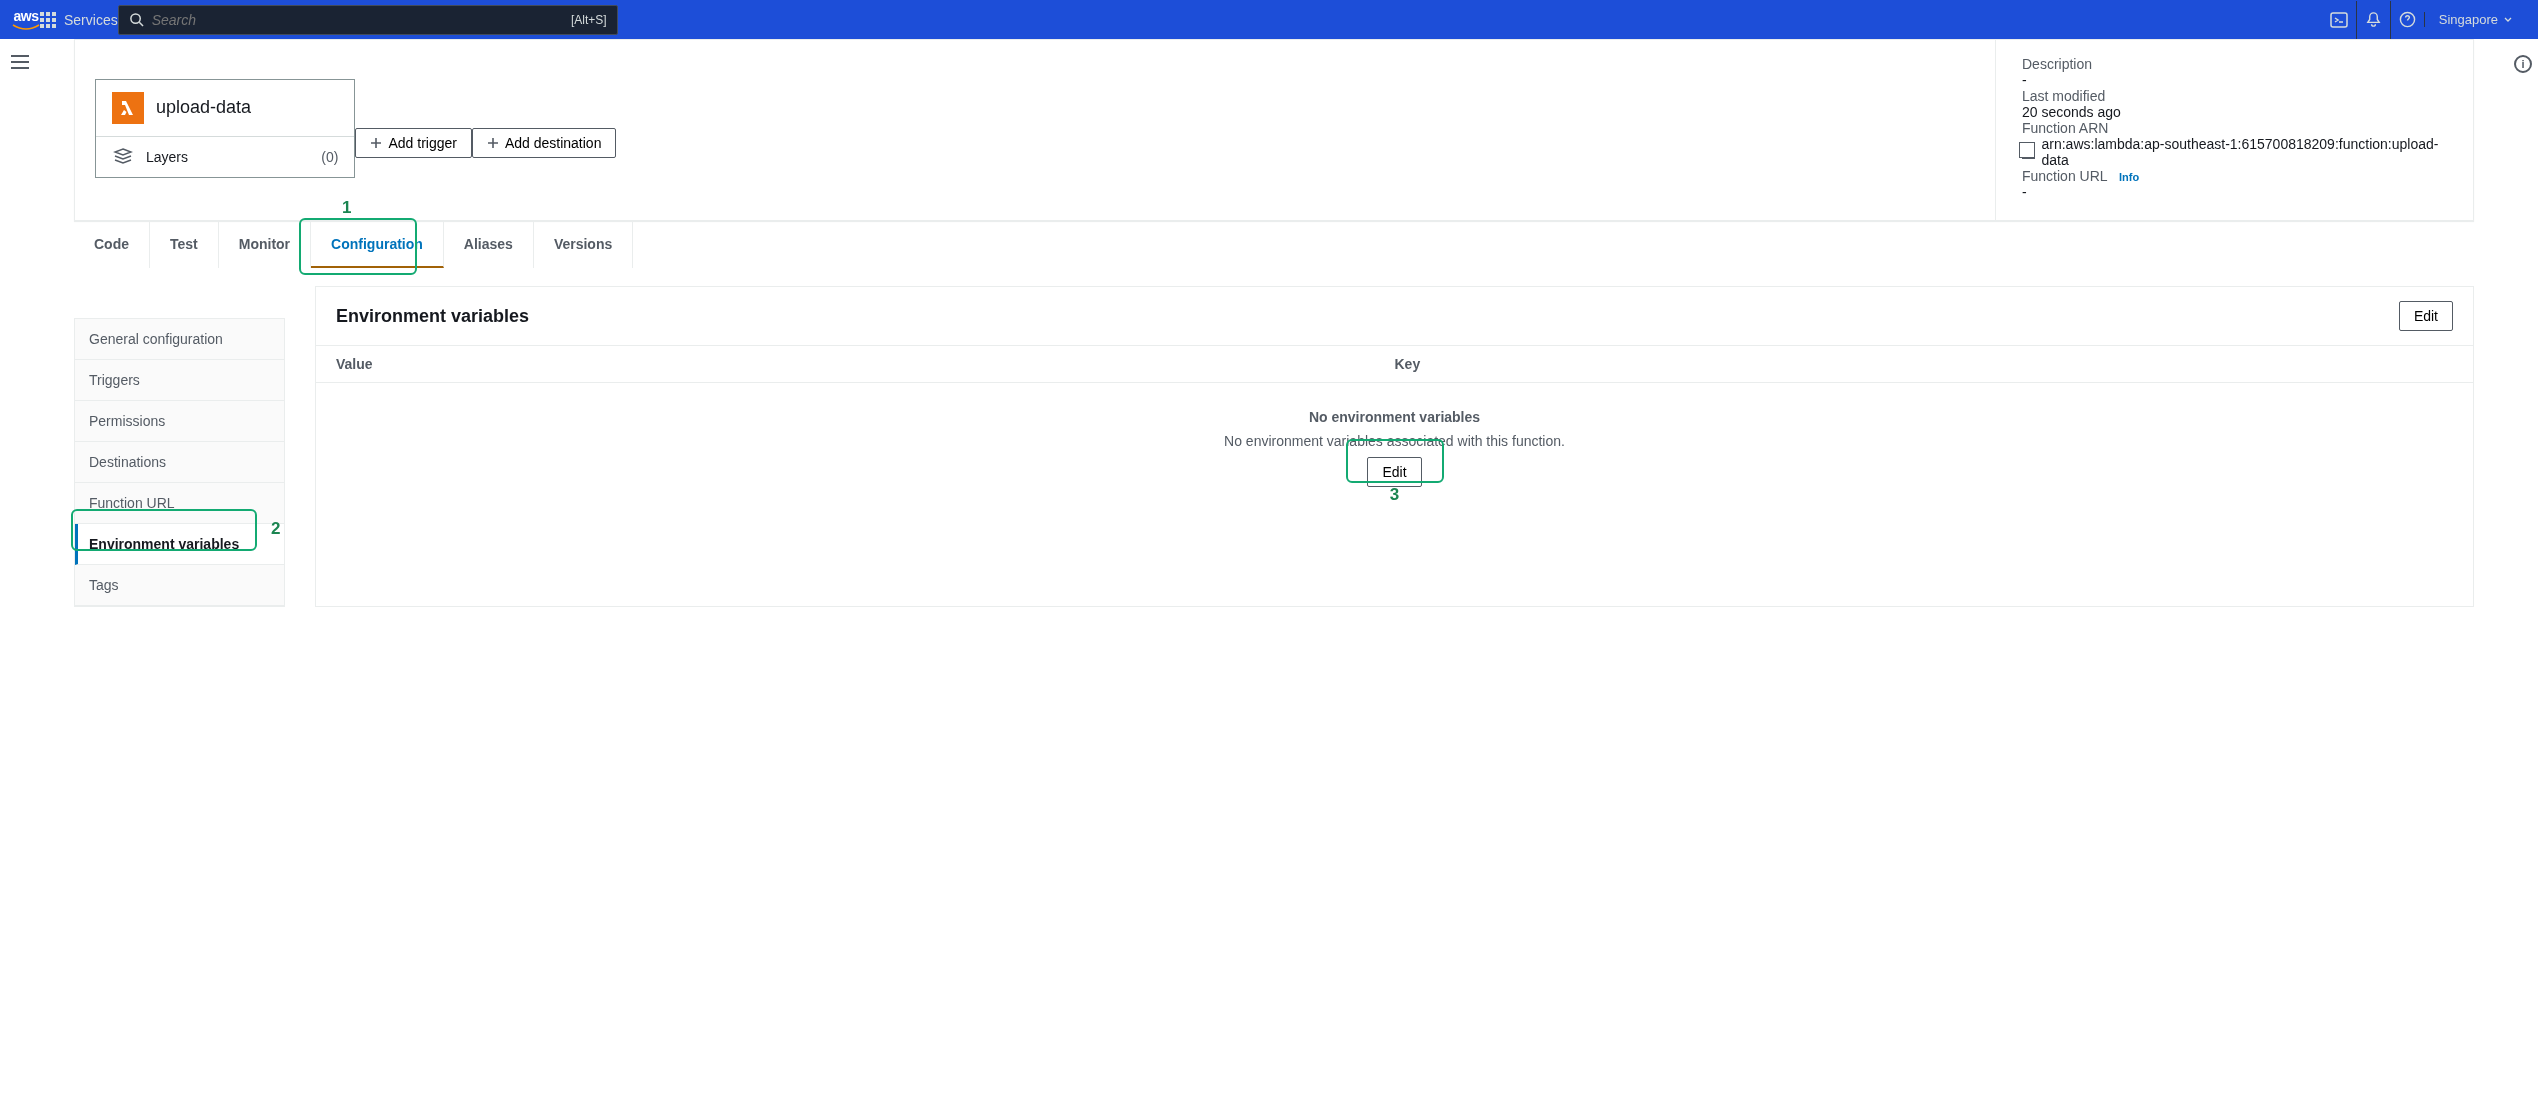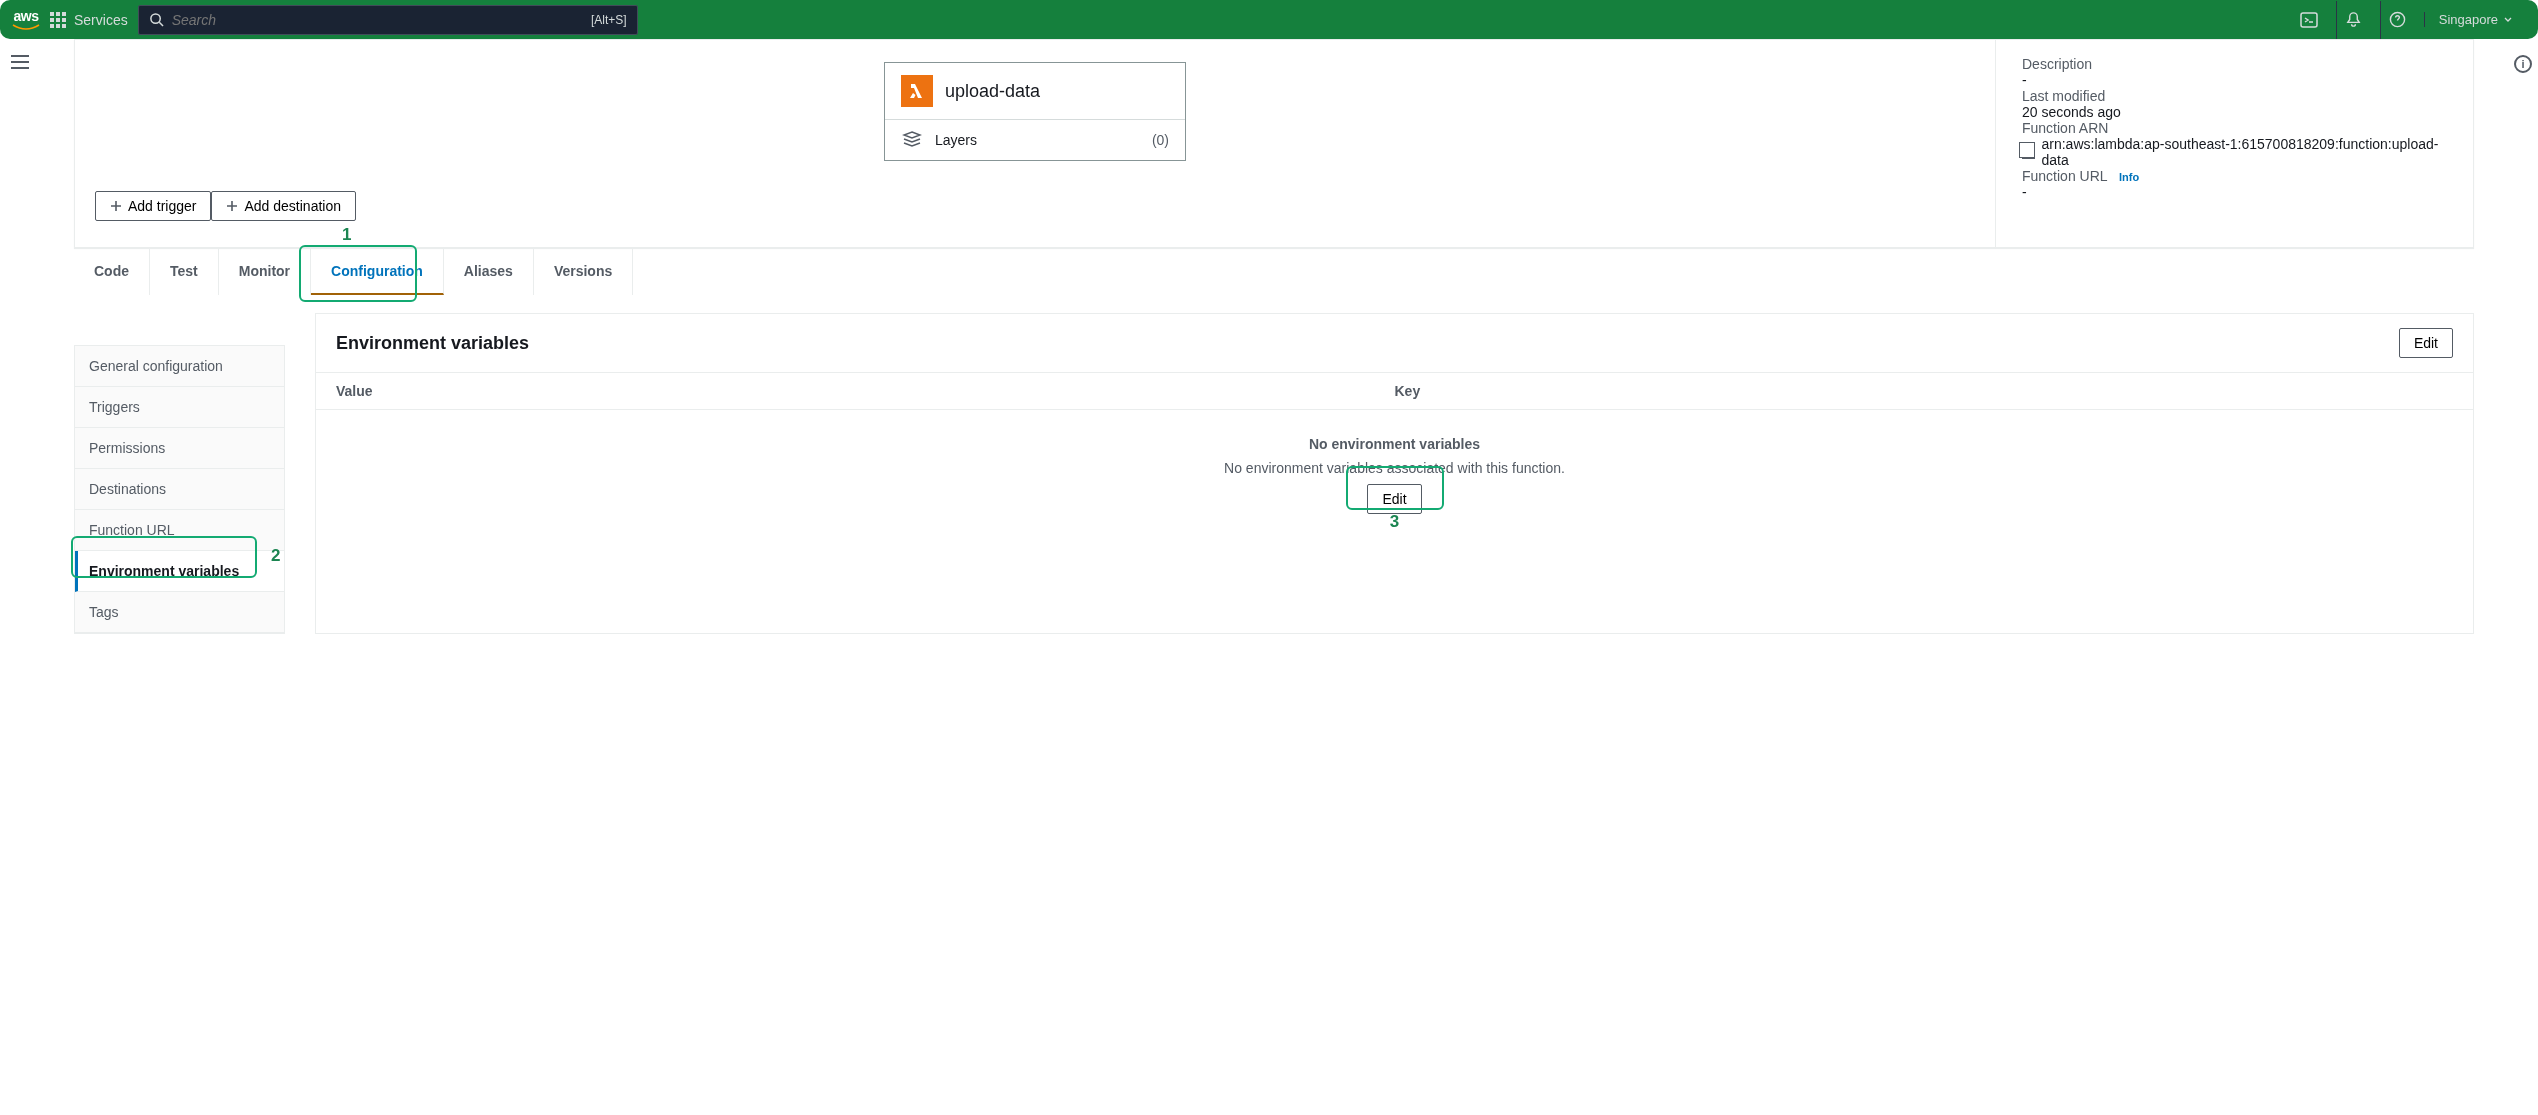--- a/index.html
+++ b/index.html
@@ -1,27 +1,25 @@
 <!DOCTYPE html>
 <html><head>
 <meta charset="utf-8">
 <style>
   * { margin: 0; padding: 0; box-sizing: border-box; font-family: "Amazon Ember", "Helvetica Neue", Arial, sans-serif; }
   body { background: #ffffff; color: #16191f; font-size: 14px; }
 
   
   .top-header {
-    background: #15803d;
+    background: #1d4ed8;
     height: 39px;
     display: flex;
     align-items: center;
     padding: 0 12px;
-    gap: 10px;
     color: #d5dbdb;
-    border-radius: 10px;
   }
   .aws-logo { font-weight: 700; color: #fff; font-size: 14px; display:flex; align-items:center; gap:2px;}
   .grid-icon { display:inline-grid; grid-template-columns:repeat(3,4px); grid-template-rows:repeat(3,4px); gap:2px;}
   .grid-icon span{background:#d5dbdb;width:4px;height:4px;}
   .services-btn { display:flex; align-items:center; gap:8px; color:#d5dbdb; cursor:pointer; font-size:14px;}
   .search-wrap { position:relative; flex:0 0 500px; background:#1a2333; border:1px solid #414b5a; border-radius:2px; height:30px; display:flex; align-items:center; padding:0 10px; gap:8px;}
   .search-wrap input { background:transparent; border:none; outline:none; color:#d5dbdb; font-style:italic; font-size:14px; flex:1;}
   .search-wrap .kbd { position:absolute; right:10px; color:#d5dbdb; font-size:12px;}
   .hdr-spacer{flex:1;}
   .hdr-icon { width:34px; display:flex; align-items:center; justify-content:center; height:38px; border-left:1px solid #2a3446; color:#d5dbdb; cursor:pointer;}
@@ -33,21 +31,21 @@
   .left-rail { width:40px; padding-top:16px; display:flex; justify-content:center; align-items:flex-start;}
   .hamburger { width:18px; display:flex; flex-direction:column; gap:4px; cursor:pointer;}
   .hamburger span{height:2px;background:#545b64;}
   .right-rail { width:30px; padding-top:16px; display:flex; justify-content:center; align-items:flex-start;}
   .info-circ{width:18px;height:18px;border:2px solid #545b64;border-radius:50%;display:flex;align-items:center;justify-content:center;font-size:11px;font-weight:bold;color:#545b64;cursor:pointer;}
 
   .main-area { flex:1; padding: 0 34px; }
 
   
   .overview { border:1px solid #eaeded; background:#fff; display:flex; align-items:stretch; margin-top:0; box-shadow:0 1px 1px rgba(0,0,0,.05);}
-  .diagram { flex:1; display:flex; flex-direction:column; align-items:center; padding:22px 20px 26px; position:relative;}
+  .diagram { flex:1; display:flex; flex-direction:row; align-items:center; padding:22px 20px 26px; position:relative;}
   .fn-card { width:302px; border:1px solid #879596; background:#fff;}
   .fn-head { display:flex; align-items:center; gap:12px; padding:12px 16px; border-bottom:1px solid #d5dbdb;}
   .lambda-icon { width:32px; height:32px; background:#ed7211; display:flex; align-items:center; justify-content:center; color:#fff;}
   .fn-name { font-size:18px; }
   .fn-layers { display:flex; align-items:center; gap:12px; padding:10px 16px; font-size:14px; position:relative;}
   .fn-layers .count { position:absolute; right:16px; color:#545b64;}
   .btn { background:#fff; border:1px solid #545b64; padding:6px 14px; font-size:14px; cursor:pointer; display:inline-flex; align-items:center; gap:6px; border-radius:2px;}
   .btn-row { width:100%; display:flex; margin-top:30px;}
 
   .meta-panel { width:478px; border-left:1px solid #eaeded; padding:16px 26px 20px; display:flex; flex-direction:column; gap:0;}

